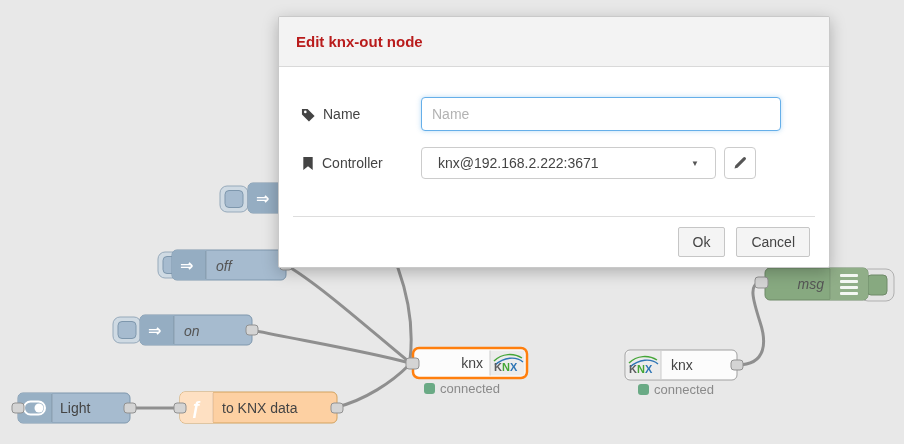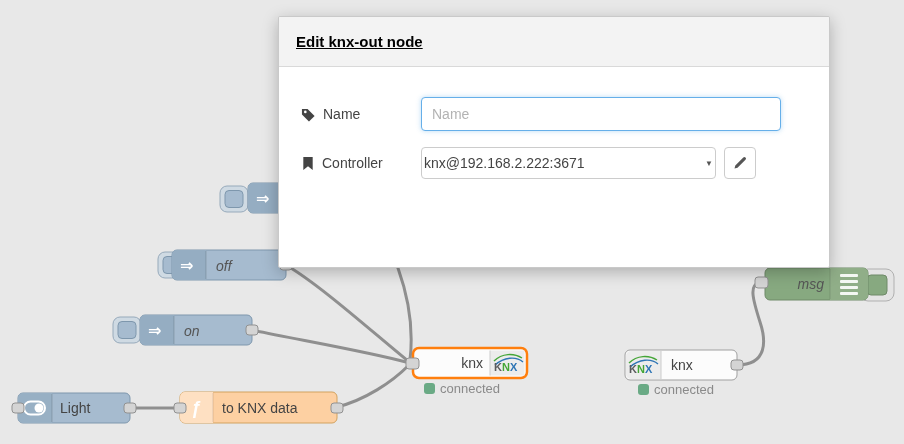--- a/index.html
+++ b/index.html
@@ -10,32 +10,32 @@
   .node-label{font-size:14px;fill:#444;}
   .node-label-italic{font-size:14px;fill:#555;font-style:italic;}
   .status-text{font-size:13px;fill:#8a8a8a;}
   .wire{fill:none;stroke:#8f8f8f;stroke-width:3;stroke-linecap:round;}
   .port{fill:#d4d4d4;stroke:#919191;stroke-width:1;}
   
   .dialog{position:absolute;left:278px;top:16px;width:552px;height:252px;box-sizing:border-box;
           background:#fff;border:1px solid #c9c9c9;border-radius:2px;
           box-shadow:0 4px 16px rgba(0,0,0,0.25);}
   .dialog-header{height:49px;line-height:49px;background:#f3f3f3;border-bottom:1px solid #d9d9d9;
-          padding:0 17px;font-size:15px;font-weight:bold;color:#000000;border-radius:2px 2px 0 0;text-decoration:underline;}
+          padding:0 17px;font-size:15px;font-weight:bold;color:#b91c1c;border-radius:2px 2px 0 0;}
   .dialog-body{padding:30px 22px 0 22px;}
   .form-row{display:flex;}
   .form-row + .form-row{margin-top:16px;}
   .form-row label{width:120px;display:flex;align-items:center;gap:7px;font-size:14px;color:#444;}
   .name-input{width:360px;height:34px;box-sizing:border-box;border:1px solid #66afe9;border-radius:4px;
           padding:0 10px;font-size:14px;color:#555;outline:none;
           box-shadow:0 0 5px rgba(102,175,233,0.45);
           font-family:"Liberation Sans","DejaVu Sans",sans-serif;}
   .name-input::placeholder{color:#b3b3b3;opacity:1;}
   .select-box{width:295px;height:32px;box-sizing:border-box;border:1px solid #ccc;border-radius:4px;
-          background:#fff;display:flex;align-items:center;padding:0 2px;font-size:14px;color:#444;
+          background:#fff;display:flex;align-items:center;padding:0 16px;font-size:14px;color:#444;
           justify-content:space-between;cursor:pointer;}
   .select-box .caret{font-size:8px;color:#555;margin-left:8px;}
   .icon-btn{width:32px;height:32px;margin-left:8px;box-sizing:border-box;border:1px solid #ccc;
           border-radius:4px;background:#fff;display:flex;align-items:center;justify-content:center;
           cursor:pointer;padding:0;}
   .dialog-footer{position:absolute;left:14px;right:14px;bottom:0;height:50px;border-top:1px solid #ddd;
           display:flex;align-items:center;justify-content:flex-end;gap:11px;padding-right:5px;}
   .dlg-btn{height:30px;padding:0 14px;font-size:14px;color:#444;background:#f4f4f4;
           border:1px solid #c6c6c6;border-radius:2px;cursor:pointer;
           font-family:"Liberation Sans","DejaVu Sans",sans-serif;}
@@ -191,14 +191,18 @@
           <span>knx@192.168.2.222:3671</span>
           <span class="caret">▼</span>
         </div>
         <button class="icon-btn">
           <svg width="16" height="16" viewBox="0 0 16 16">
             <path d="M2.5 13.5 l0.8 -3 8 -8 a1.55 1.55 0 0 1 2.2 2.2 l-8 8 z" fill="#555"></path>
           </svg>
         </button>
       </div>
     </div>
+    <div class="dialog-footer">
+      <button class="dlg-btn">Ok</button>
+      <button class="dlg-btn">Cancel</button>
+    </div>
   </div>
 </div>
 
 </body></html>

